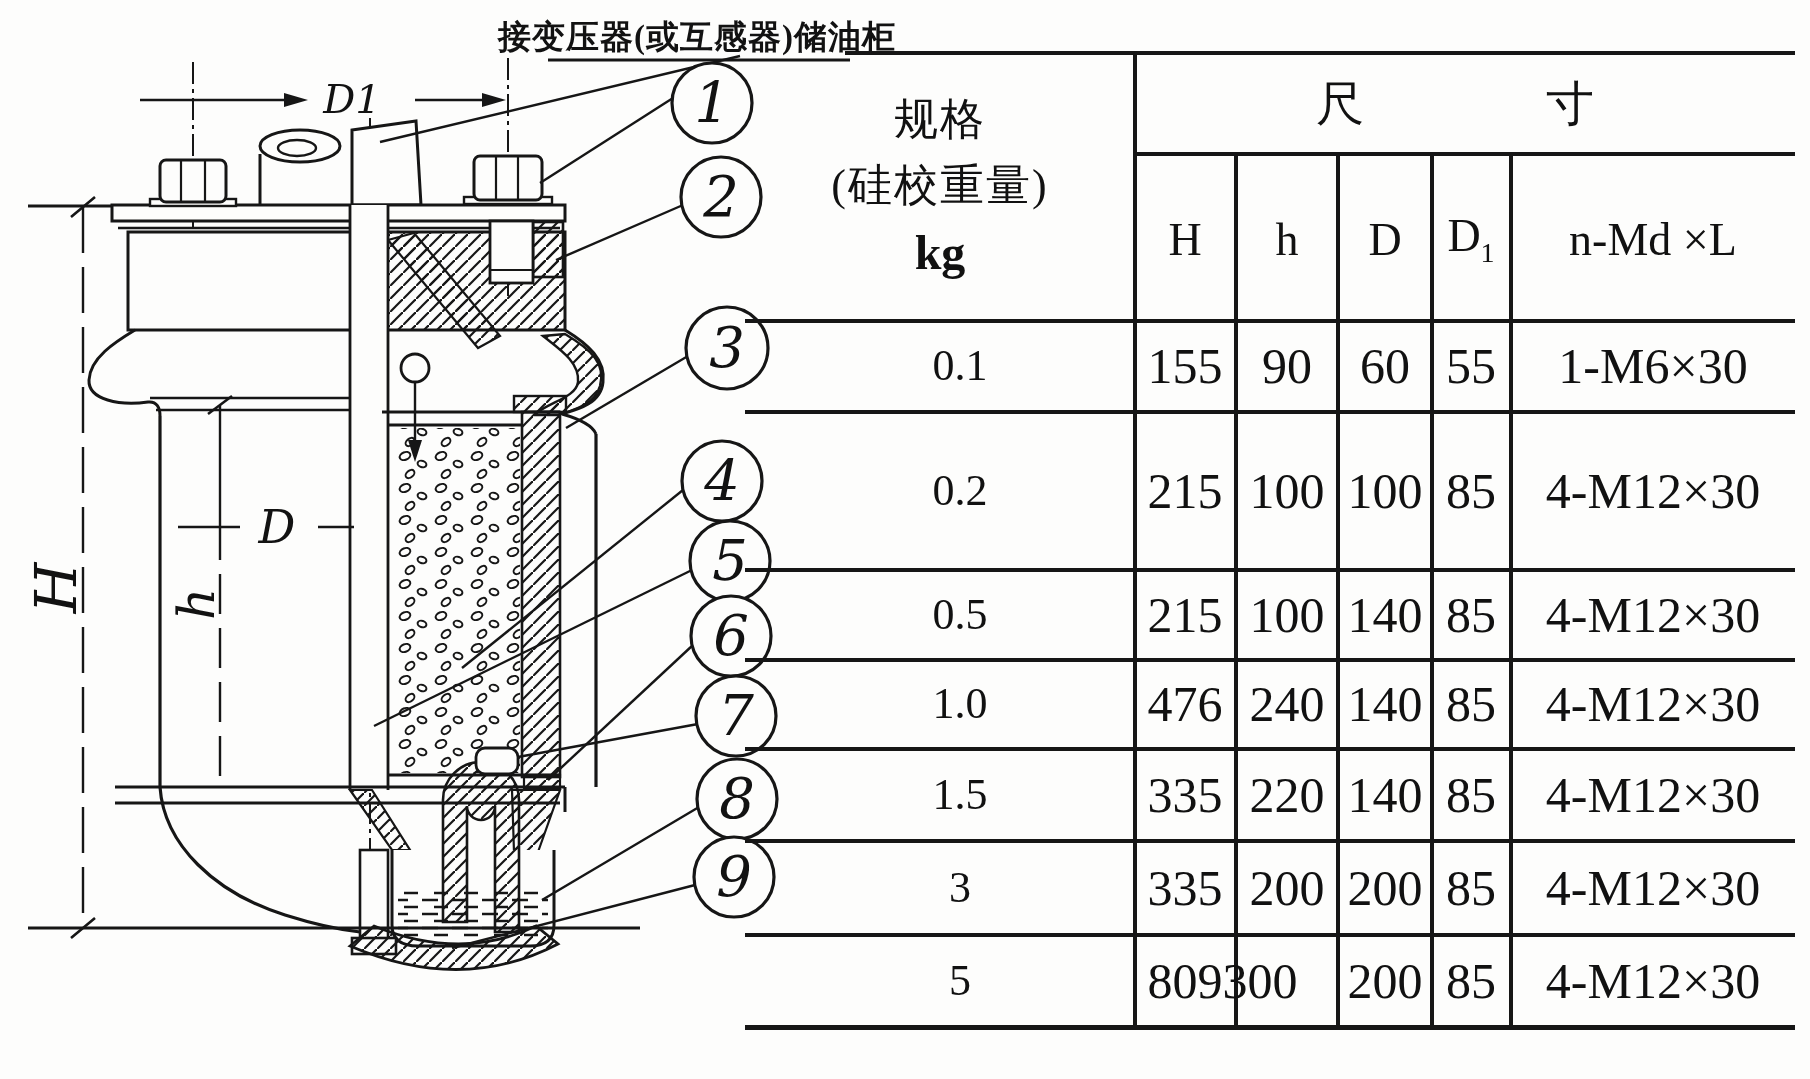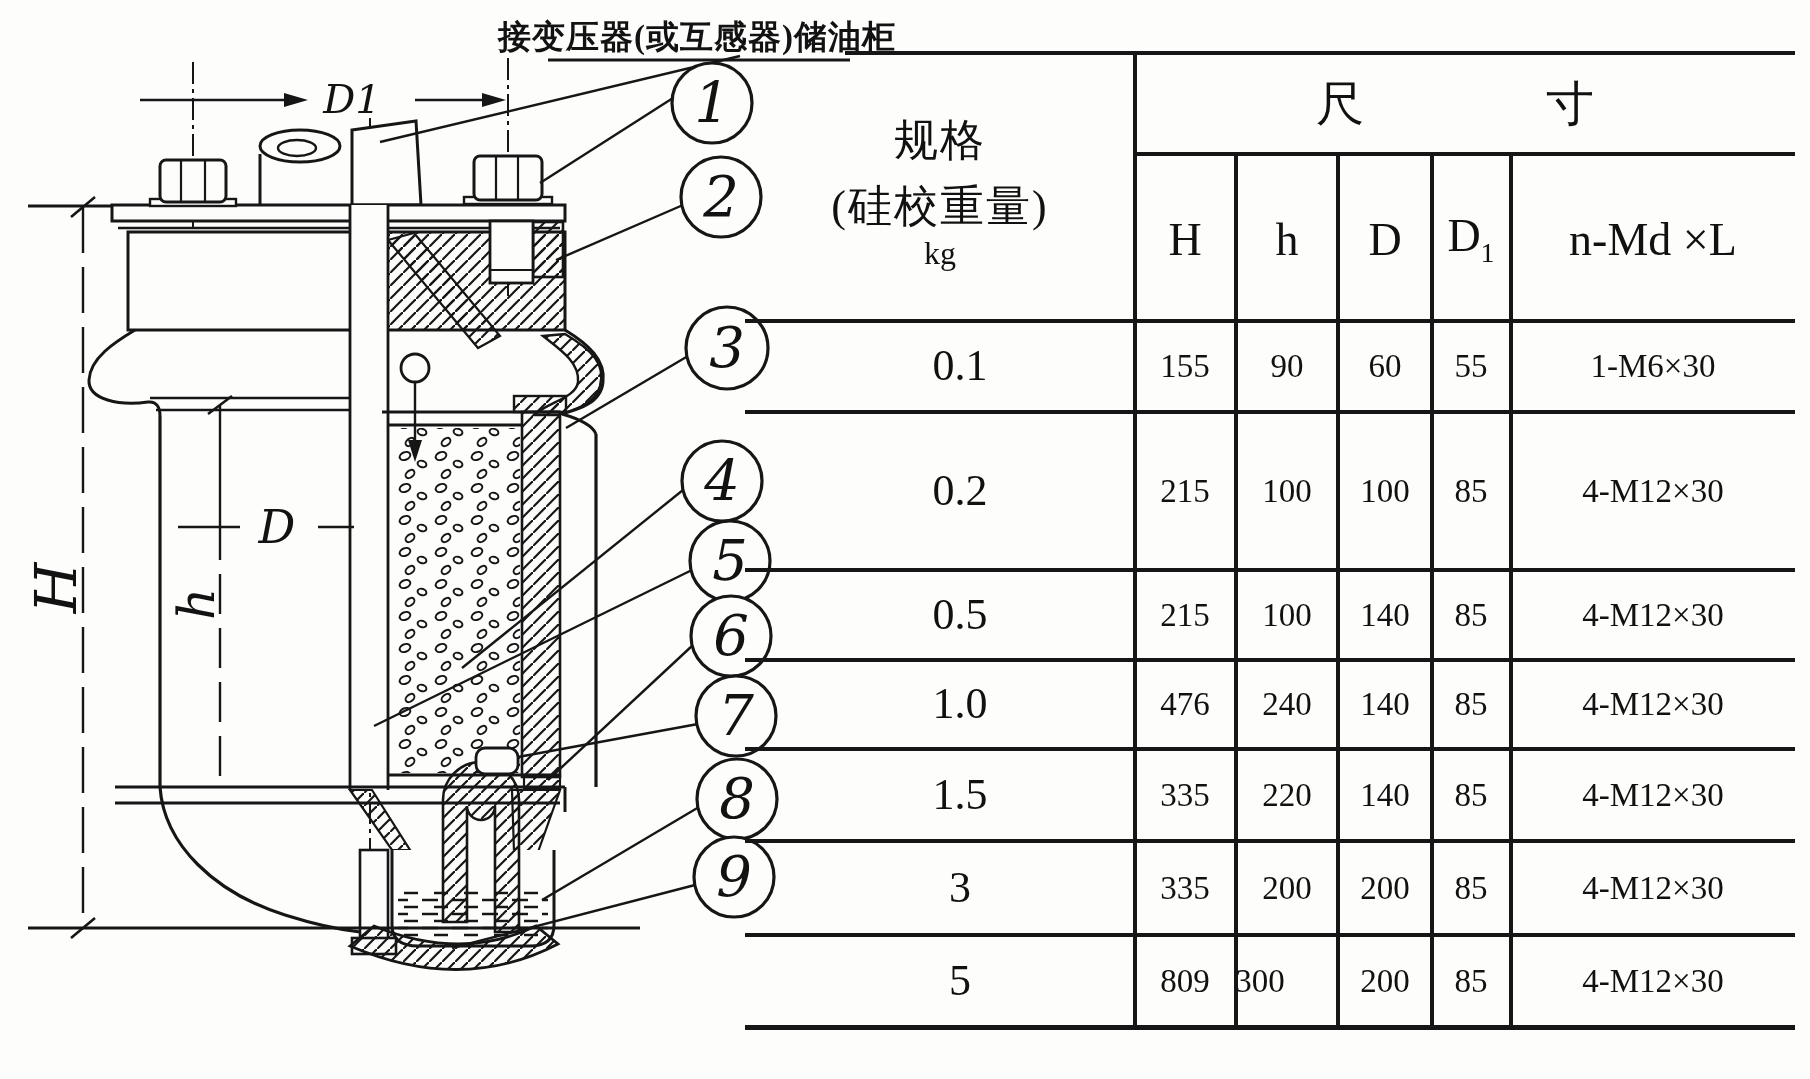--- a/index.html
+++ b/index.html
@@ -3,25 +3,25 @@
 <meta charset="utf-8">
 <style>
   html,body{margin:0;padding:0;background:#e8e8e8;}
   .page{position:relative;width:1810px;height:1079px;background:#fdfdfc;overflow:hidden;
         font-family:"Liberation Serif",serif;color:#111;}
   svg text{fill:#121212;}
   .svgtext{font-family:"Liberation Serif",serif;}
   .hand{font-style:italic;font-family:"DejaVu Serif",serif;}
   .abs{position:absolute;transform:translate(-50%,-50%);white-space:nowrap;line-height:1;}
   .tline{position:absolute;background:#161616;}
-  .tcell{font-size:33px;}
+  .tcell{font-size:50px;}
   .speccell{font-size:44px;}
   .hdr{font-size:46px;}
-  .cjk{font-size:44px;letter-spacing:2px;margin-top:21px;}
-  .kg{font-size:32px;font-weight:normal;}
+  .cjk{font-size:44px;letter-spacing:2px;}
+  .kg{font-size:48px;font-weight:bold;}
   .size-char{font-size:48px;}
   sub{font-size:28px;}
 </style>
 </head>
 <body>
 
 <div class="page">
 
   <svg width="905" height="1079" viewBox="0 0 905 1079" style="position:absolute;left:0;top:0;">
     <defs>

